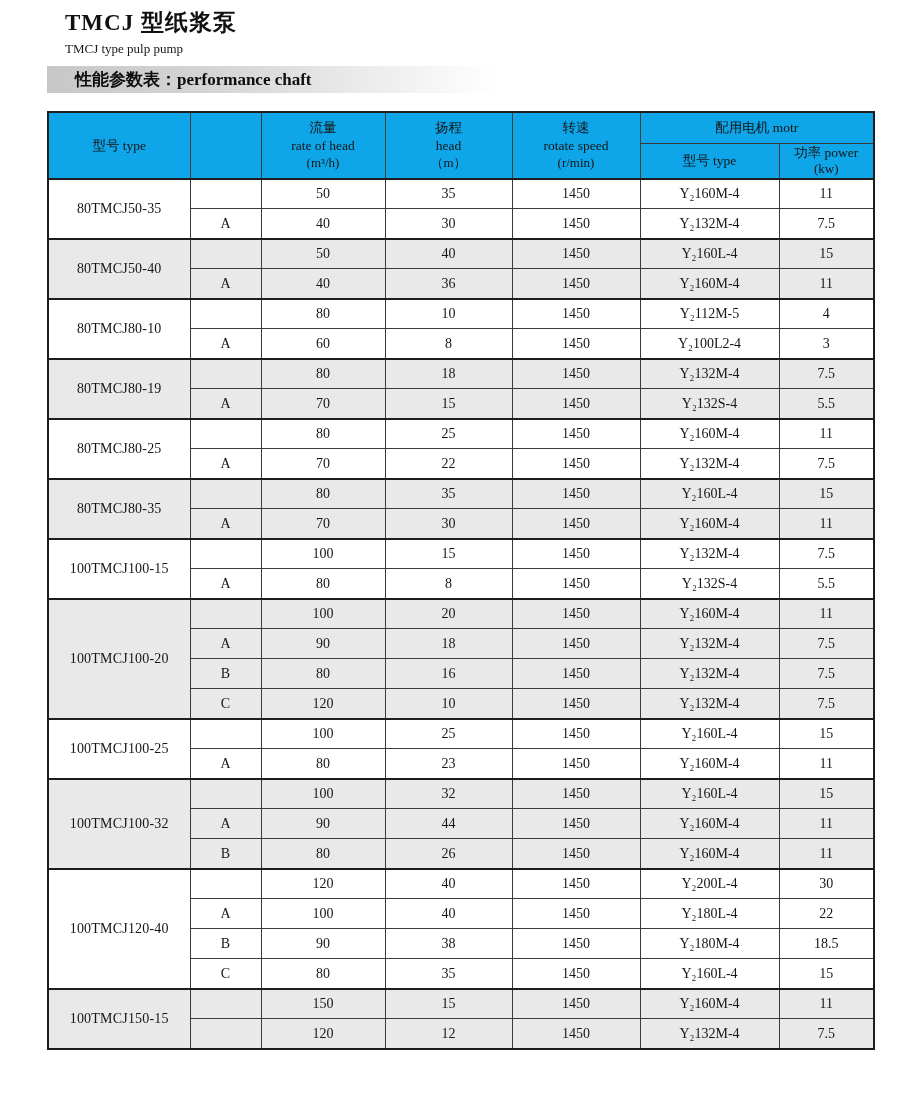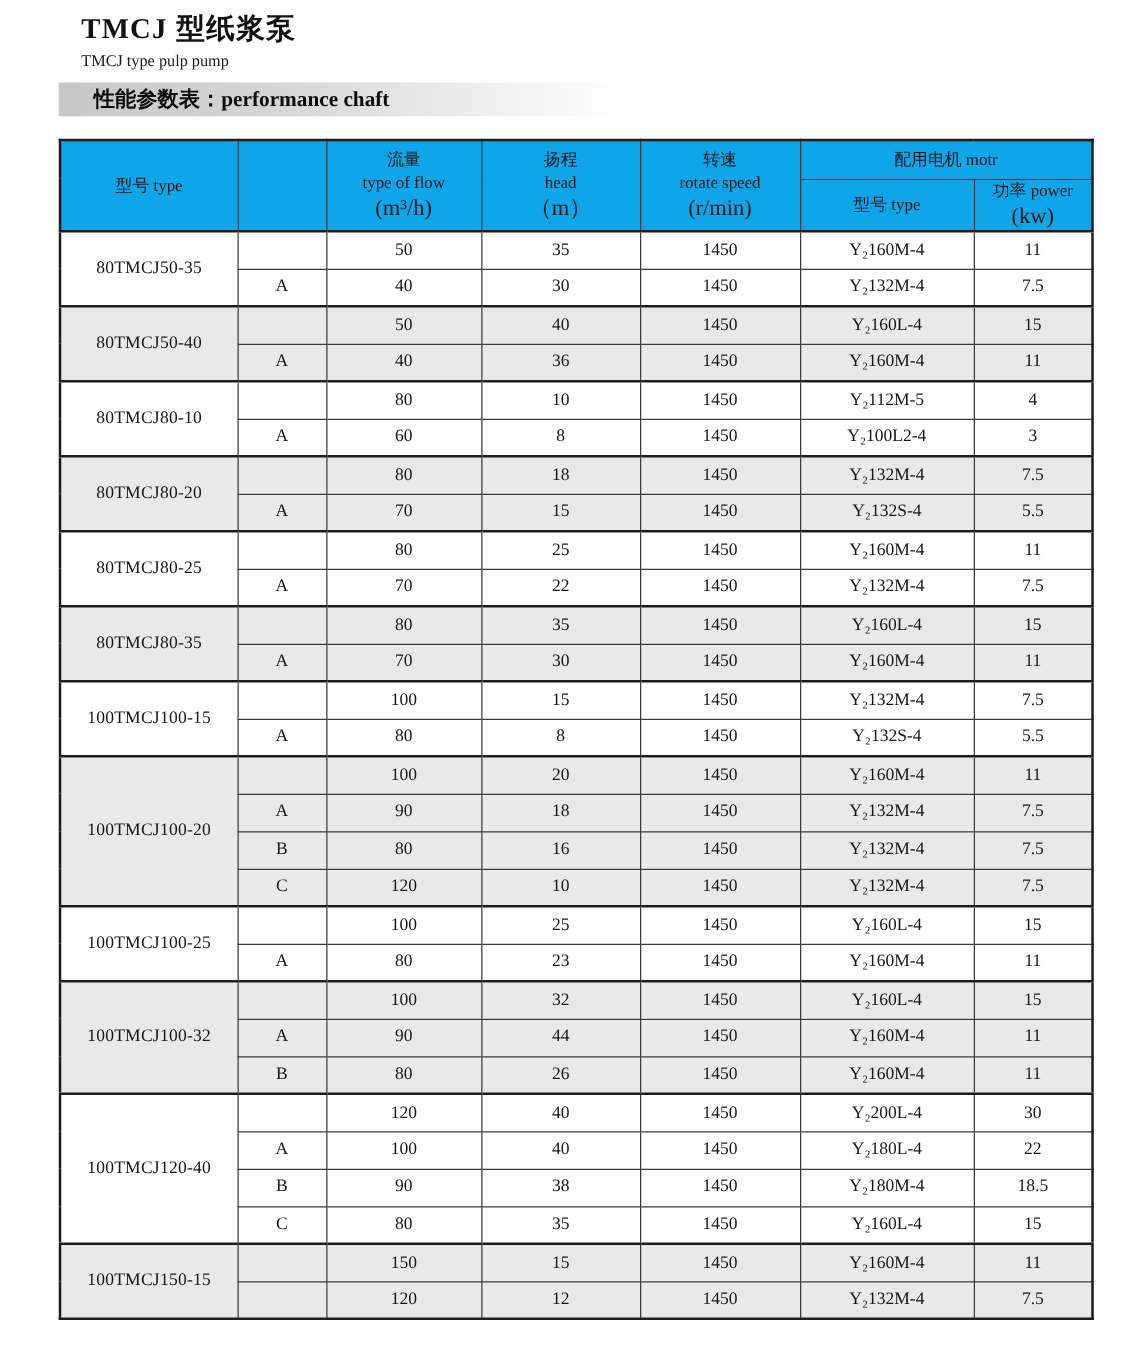--- a/index.html
+++ b/index.html
@@ -58,21 +58,21 @@
     font-size: 13.5px;
     line-height: 1.3;
     height: 31px;
   }
   thead { border-bottom: 2px solid #1d1d1d; }
   tbody td { height: 30px; font-size: 14px; background: #ffffff; }
   tbody tr.group-start td { border-top: 2px solid #1d1d1d; }
   tbody tr.shade td { background: #e9e9e9; }
   td.model-cell { font-size: 14px; letter-spacing: 0.2px; }
   .hdr-line { display: block; }
-  .hdr-unit { display: block; font-size: 18px; }
+  .hdr-unit { display: block; font-size: 13px; }
 </style>
 </head>
 <body>
 
 <div class="page">
 
   <div class="doc-title">TMCJ 型纸浆泵</div>
   <div class="doc-subtitle">TMCJ type pulp pump</div>
   <div class="section-bar">
     <span>性能参数表：performance chaft</span>
@@ -87,21 +87,21 @@
       <col style="width:128px">
       <col style="width:139px">
       <col style="width:95px">
     </colgroup>
     <thead>
       <tr>
         <th rowspan="2">型号  type</th>
         <th rowspan="2"></th>
         <th rowspan="2">
           <span class="hdr-line">流量</span>
-          <span class="hdr-line">type of flow</span>
+          <span class="hdr-line">rate of head</span>
           <span class="hdr-unit">(m³/h)</span>
         </th>
         <th rowspan="2">
           <span class="hdr-line">扬程</span>
           <span class="hdr-line">head</span>
           <span class="hdr-unit">（m）</span>
         </th>
         <th rowspan="2">
           <span class="hdr-line">转速</span>
           <span class="hdr-line">rotate speed</span>
@@ -163,21 +163,21 @@
         </tr>
         <tr>
           <td>A</td>
           <td>60</td>
           <td>8</td>
           <td>1450</td>
           <td>Y₂100L2-4</td>
           <td>3</td>
         </tr>
         <tr class="group-start shade">
-          <td rowspan="2" class="model-cell">80TMCJ80-20</td>
+          <td rowspan="2" class="model-cell">80TMCJ80-19</td>
           <td></td>
           <td>80</td>
           <td>18</td>
           <td>1450</td>
           <td>Y₂132M-4</td>
           <td>7.5</td>
         </tr>
         <tr class="shade">
           <td>A</td>
           <td>70</td>

